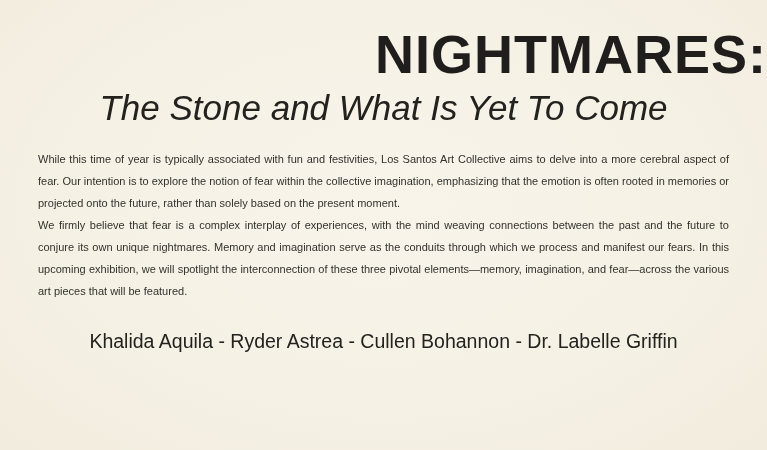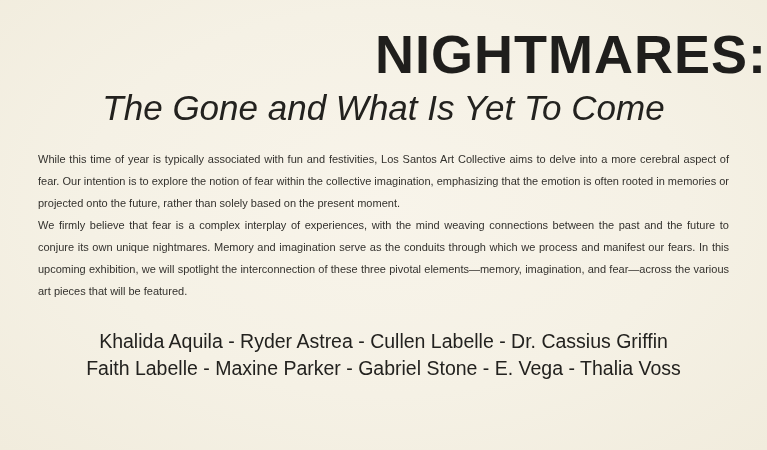--- a/index.html
+++ b/index.html
@@ -62,24 +62,23 @@
   .artists .line {
     display: block;
   }
 </style>
 </head>
 <body>
 
 <div class="slide">
   <h1 class="title">NIGHTMARES:</h1>
 
-  <h2 class="subtitle">The Gone and What Is Yet To Come</h2>
+  <h2 class="subtitle">The Stone and What Is Yet To Come</h2>
 
   <div class="body-text">
     <p>While this time of year is typically associated with fun and festivities, Los Santos Art Collective aims to delve into a more cerebral aspect of fear. Our intention is to explore the notion of fear within the collective imagination, emphasizing that the emotion is often rooted in memories or projected onto the future, rather than solely based on the present moment.</p>
     <p>We firmly believe that fear is a complex interplay of experiences, with the mind weaving connections between the past and the future to conjure its own unique nightmares. Memory and imagination serve as the conduits through which we process and manifest our fears. In this upcoming exhibition, we will spotlight the interconnection of these three pivotal elements—memory, imagination, and fear—across the various art pieces that will be featured.</p>
   </div>
 
   <div class="artists">
-    <span class="line">Khalida Aquila - Ryder Astrea - Cullen Labelle - Dr. Cassius Griffin</span>
-    <span class="line">Faith Labelle - Maxine Parker - Gabriel Stone - E. Vega - Thalia Voss</span>
+    <span class="line">Khalida Aquila - Ryder Astrea - Cullen Bohannon - Dr. Labelle Griffin</span>
   </div>
 </div>
 
 </body></html>

